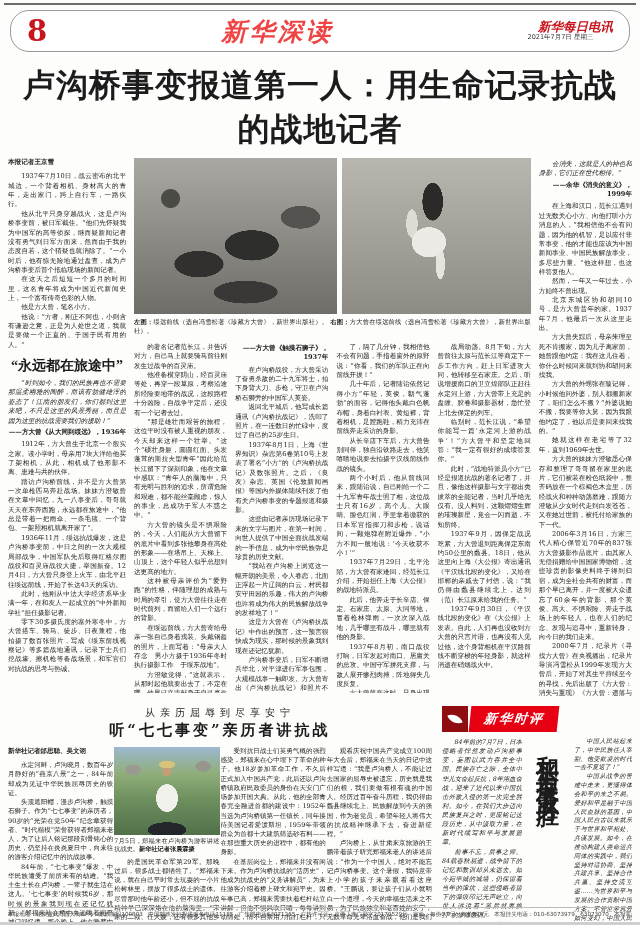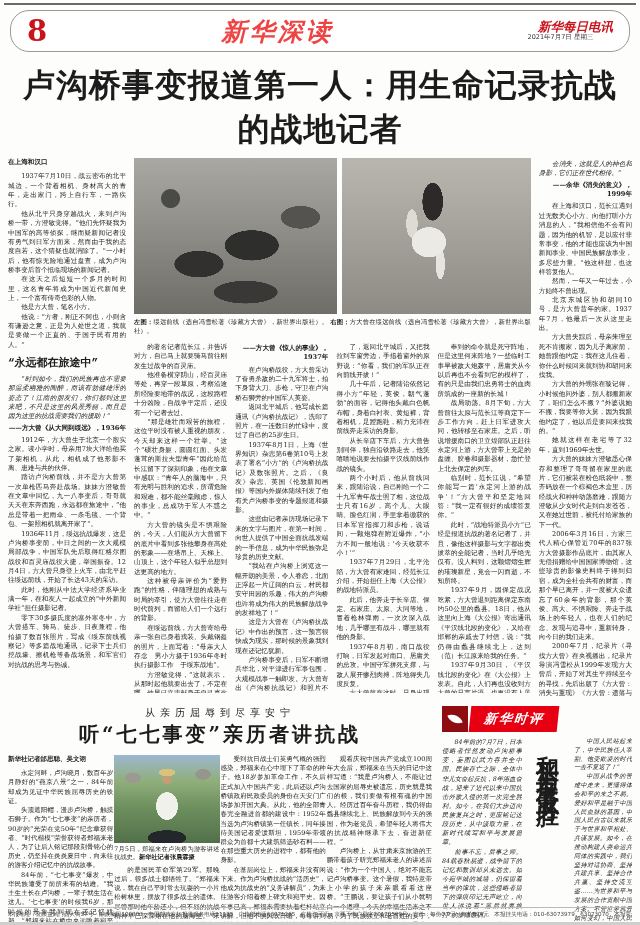--- a/index.html
+++ b/index.html
@@ -38,29 +38,29 @@
     radial-gradient(ellipse 5% 15% at 37% 42%,#dddbd4 0 60%,transparent 61%),
     radial-gradient(ellipse 4% 16% at 52% 68%,#e6e4de 0 60%,transparent 61%),
     linear-gradient(180deg,#b8b6af 0%,#a3a199 50%,#8d8b83 100%);}
   .caption{font-size:6.3px;line-height:1.4;margin-top:4px;text-align:justify;}
   .caplabel{font-weight:bold;}
   .bcol{grid-row:2;height:350px;}
   .b5{grid-column:6;grid-row:1/3;height:538px;}
   
   .b-p{margin:0;text-indent:2em;}
   .b-quote{margin:2px 0;font-style:italic;text-indent:2em;color:#222;}
-  .b-sub{margin:6px 0 3px;text-indent:0;font-weight:bold;font-size:11px;
-         font-family:Liberation Mono, monospace;}
+  .b-sub{margin:6px 0 3px;text-indent:0;text-align:center;font-weight:bold;font-size:14px;
+         font-family:Liberation Serif, serif;}
   .b-attrib{margin:1px 0 3px;text-indent:0;text-align:right;font-weight:bold;}
   .b-byline{margin:0 0 5px;text-indent:0;font-weight:bold;font-family:"DejaVu Sans",sans-serif;}
   
   .section2{display:flex;margin:10px 8px 0;height:248px;}
   .article2{width:424px;flex:none;}
   .kicker{text-align:center;font-size:10px;letter-spacing:5px;margin:0 0 1px;}
-  .headline2{text-align:center;font-size:20px;font-weight:bold;letter-spacing:3px;margin:0 0 7px;}
+  .headline2{text-align:center;font-size:15px;font-weight:bold;letter-spacing:3px;margin:0 0 7px;}
   .a2cols{display:grid;grid-template-columns:repeat(4,1fr);column-gap:1px;height:212px;}
   .a2col{font-size:6.5px;line-height:1.42;text-align:justify;overflow:hidden;}
   .a2photo{height:88px;margin-bottom:2px;background:
     radial-gradient(ellipse 12% 10% at 18% 26%,#9a9a90 0 60%,transparent 61%),
     radial-gradient(ellipse 12% 10% at 84% 22%,#96968c 0 60%,transparent 61%),
     radial-gradient(ellipse 13% 7% at 50% 20%,#d8c37c 0 60%,transparent 61%),
     radial-gradient(circle 4px at 50% 28%,#c79d78 0 4px,transparent 5px),
     radial-gradient(ellipse 17% 26% at 50% 58%,#f1f1ec 0 60%,transparent 61%),
     radial-gradient(ellipse 30% 14% at 50% 94%,#23262a 0 60%,transparent 61%),
     linear-gradient(180deg,#9db8d0 0%,#8fae7a 30%,#6d8f5e 60%,#52704a 100%);}
@@ -100,23 +100,23 @@
     <div class="brand-box">
       <div class="brand">新华每日电讯</div>
       <div class="pubdate">2021年7月7日 星期三</div>
     </div>
   </div>
 
   <div class="headline1">卢沟桥事变报道第一人：用生命记录抗战的战地记者</div>
 
   <div class="article1">
     <div class="col c1">
-        <p class="b-byline">在上海和汉口</p>
+        <p class="b-byline">本报记者王京雪</p>
         <p class="b-p">1937年7月10日，战云密布的北平城边，一个背着相机、身材高大的青年，走出家门，跨上自行车，一路疾行。</p>
-        <p class="b-p">他从北平只身穿越战火，来到卢沟桥一带，方澄敏觉得。“他们先怀疑我为中国军的高等侦探，继而疑新闻记者没有勇气到日军方面来，然而由于我的态度自若，这个猜疑也就消除了。”一小时后，他有惊无险地通过盘查，成为卢沟桥事变后首个抵临现场的新闻记者。</p>
+        <p class="b-p">他从北平只身穿越战火，这是卢沟桥事变前，被日军截住。“他们先怀疑我为中国军的高等侦探，继而疑新闻记者没有勇气到日军方面来，然而由于我的态度自若，这个猜疑也就消除了。”一小时后，他有惊无险地通过盘查，成为卢沟桥事变后首个抵临现场的新闻记者。</p>
         <p class="b-p">在这天之后短短一个多月的时间里，这名青年将成为中国近代新闻史上，一个富有传奇色彩的人物。</p>
         <p class="b-p">他是方大曾，笔名小方。</p>
         <p class="b-p">他说：“方者，刚正不阿也，小则含有谦逊之意，正是为人处世之道，我就是要做一个正直的、于国于民有用的人。”</p>
         <p class="b-sub">“永远都在旅途中”</p>
         <p class="b-quote">“时到如今，我们的民族再也不需要那温柔幽雅的陶醉，而该有勃健雄浑的姿态了！江南的朋友们，你们都到这里来吧，不只是这里的风景秀丽，而且是因为这里的抗战需要我们的援助！”</p>
         <p class="b-attrib">——方大曾《从大同到绥远》，1936年</p>
         <p class="b-p">1912年，方大曾生于北京一个殷实之家。读小学时，母亲用7块大洋给他买了架相机，从此，相机成了他形影不离、患难与共的伙伴。</p>
         <p class="b-p">踏访卢沟桥前线，并不是方大曾第一次单枪匹马奔赴战场。妹妹方澄敏曾在文章中回忆，九一八事变后，哥哥就天天在东奔西跑，永远都在旅途中，“他总是带着一把雨伞、一条毛毯、一个背包、一架照相机就离开家了”。</p>
         <p class="b-p">1936年11月，绥远抗战爆发，这是卢沟桥事变前，中日之间的一次大规模局部战争，中国军队先后取得红格尔图战役和百灵庙战役大捷，举国振奋。12月4日，方大曾只身登上火车，由北平赶往绥远前线，开始了长达43天的采访。</p>
         <p class="b-p">此时，他刚从中法大学经济系毕业满一年，在和友人一起成立的“中外新闻学社”担任摄影记者。</p>
@@ -137,41 +137,40 @@
     <div class="col bcol" style="grid-column:2">
         <p class="b-p">的著名记者范长江，并告诉对方，自己马上就要骑马前往刚发生过战争的百灵庙。</p>
         <p class="b-p">他准备横穿阴山，经百灵庙等处，再穿一段草原，考察沿途所经险要地带的战况，这段路程十分凶险，自战争平定后，还没有一个记者去过。</p>
         <p class="b-p">“那是雄壮而艰苦的旅程，这位平时没有被人重视的朋友，今天却来这样一个壮举。”这个“硕壮身躯，圆圆红面、头发蓬茸的斯拉夫型青年”因此给范长江留下了深刻印象，他在文章中感叹：“青年人的脑海中，只有光明与胜利的追求，所谓危险和艰难，都不能丝毫顾虑，惊人的事业，总成功于军人不惑之中。”</p>
         <p class="b-p">方大曾的镜头是不惧艰险的，今天，人们能从方大曾留下的底片中看到多张他攀身在高处的形象——在塔吊上、天梯上、山顶上，这个年轻人似乎总想到达更高的地方。</p>
         <p class="b-p">这种被母亲评价为“爱野跑”的性格，伴随理想的成熟与时局的牵引，使方大曾往往走在时代前列，而留给人们一个远行的背影。</p>
         <p class="b-p">在绥远前线，方大曾寄给母亲一张自己身着戎装、头戴钢盔的照片，上面写着：“母亲大人存念　男小方摄于1936年冬时执行摄影工作　于绥东战地”。</p>
         <p class="b-p">方澄敏觉得，“这就表示，从那时起他就要出去了，不定在哪，他早已立志献身于自己喜欢的事业，而不管是天涯海角了。”</p>
       </div>
     <div class="col bcol" style="grid-column:3">
-        <p class="b-attrib">——方大曾《惊人的事业》，1937年</p>
+        <p class="b-attrib">——方大曾《触摸石狮子》，1937年</p>
         <p class="b-p">在卢沟桥战役，方大曾采访了奋勇杀敌的二十九军将士，拍下身背大刀、步枪，守卫在卢沟桥石狮旁的中国军人英姿。</p>
         <p class="b-p">返回北平城后，他写成长篇通讯《卢沟桥抗战记》，洗印了照片，在一连数日的忙碌中，度过了自己的25岁生日。</p>
         <p class="b-p">1937年8月1日，上海《世界知识》杂志第6卷第10号上发表了署名“小方”的《卢沟桥抗战记》及数张照片。之后，《良友》杂志、英国《伦敦新闻画报》等国内外媒体陆续刊发了他有关卢沟桥事变的专题报道和摄影。</p>
         <p class="b-p">这些由记者亲历现场记录下来的文字与图片，在第一时间，向世人提供了中国全面抗战发端的一手信息，成为中华民族弥足珍贵的历史文献。</p>
         <p class="b-p">“我站在卢沟桥上浏览这一幅开朗的美景，令人眷恋，北面正浮起一片辽阔的白云，村民都安守田园的乐趣，伟大的卢沟桥也许将成为伟大的民族解放战争的发祥地了！”</p>
         <p class="b-p">这是方大曾在《卢沟桥抗战记》中作出的预言，这一预言很快成为现实，那时候的景象我到现在还记忆犹新。</p>
         <p class="b-p">卢沟桥事变后，日军不断增兵华北，对平津进行军事包围，大规模战事一触即发。方大曾寄出《卢沟桥抗战记》和照片不久，就收拾行装，又一次离家，奔赴前线。</p>
       </div>
     <div class="col bcol" style="grid-column:4">
-        <p class="b-p">了，返回北平城后，又把我拉到车窗旁边，手指着窗外的原野说：“你看，我们的军队正在向前线开拔！”</p>
+        <p class="b-p">了，隔了几分钟，我相信他不会有问题，手指着窗外的原野说：“你看，我们的军队正在向前线开拔！”</p>
         <p class="b-p">几十年后，记者陆诒依然记得小方“年轻，英俊，朝气蓬勃”的面容，记得他头戴白色帆布帽，身着白衬衣、黄短裤，背着相机，足蹬跑鞋，精力充沛在前线奔走采访的身影。</p>
         <p class="b-p">从长辛店下车后，方大曾告别同伴，独自沿铁路走去，他笑嘻嘻地说要去拍摄平汉线前线作战的镜头。</p>
         <p class="b-p">两个小时后，他从前线回来，跟陆诒说，自己刚给一个二十九军青年战士照了相，这位战士只有16岁，高个儿、大眼睛、脸色红润，手里拿着缴获的日本军官指挥刀和步枪，说话间，一颗炮弹在附近爆炸，“小方不闻一般地说：‘今天收获不小！’”</p>
         <p class="b-p">1937年7月29日，北平沦陷，方大曾有家难回，经范长江介绍，开始担任上海《大公报》的战地特派员。</p>
         <p class="b-p">此后，他奔走于长辛店、保定、石家庄、太原、大同等地，冒着枪林弹雨，一次次深入战地，几乎哪里有战斗，哪里就有他的身影。</p>
         <p class="b-p">1937年8月初，南口战役打响，日军发起对南口、居庸关的总攻。中国守军拼死支撑，与敌人展开惨烈肉搏，阵地得失几度反复。</p>
         <p class="b-p">方大曾就在这时，只身出现在南口战场最前沿，在通讯《血战居庸关》中，他记录了中国守军肉搏日军坦克的壮举。</p>
       </div>
     <div class="col bcol" style="grid-column:5">
-        <p class="b-p">奉到的命令就是死守阵地，但是这里何来阵地？一些临时工事早被敌大炮轰平，居庸关从今以后再也不会看到它的模样了，有的只是由我们忠勇将士的血肉所筑成的一座新的长城！</p>
         <p class="b-p">战局动荡。8月下旬，方大曾前往太原与范长江等商定下一步工作方向，赶上日军进攻大同，他转移至石家庄。之后，听说增援南口的卫立煌部队正赶往永定河上游，方大曾带上充足的盘缠、胶卷和摄影器材，急忙登上北去保定的列车。</p>
         <p class="b-p">临别时，范长江说，“希望你能写一篇‘永定河上游的战争’！”方大曾平和坚定地回答：“我一定有很好的成绩答复你。”</p>
         <p class="b-p">此时，“战地特派员小方”已经是报道抗战的著名记者了，并且，像他这样摄影与文字都出类拔萃的全能记者，当时几乎绝无仅有。没人料到，这颗熠熠生辉的璀璨新星，竟会一闪而逝，不知所终。</p>
         <p class="b-p">1937年9月，因保定战况吃紧，方大曾退到距离保定东南约50公里的蠡县。18日，他从这里向上海《大公报》寄出通讯《平汉线北段的变化》，又给在邯郸的亲戚去了封信，说：“我仍得由蠡县继续北上，达到（范）长江原来给我的任务。”</p>
         <p class="b-p">1937年9月30日，《平汉线北段的变化》在《大公报》上发表。自此，人们再也没收到方大曾的只言片语，也再没有人见过他，这个身背相机在平汉路前线不断穿梭的年轻身影，就这样消逝在硝烟战火中。</p>
       </div>
     <div class="col b5">
         <p class="b-quote">会消失，这就是人的神色和身影，它们正在世代相传。”</p>
         <p class="b-attrib">——余华《消失的意义》，1999年</p>
         <p class="b-p">在上海和汉口，范长江遇到过无数关心小方、向他打听小方消息的人，“我相信他不会有问题，因为他的机智，足以应付非常事变，他的才能也应该为中国新闻事业、中国民族解放事业，多尽些力量。”他这样想，也这样答复他人。</p>

